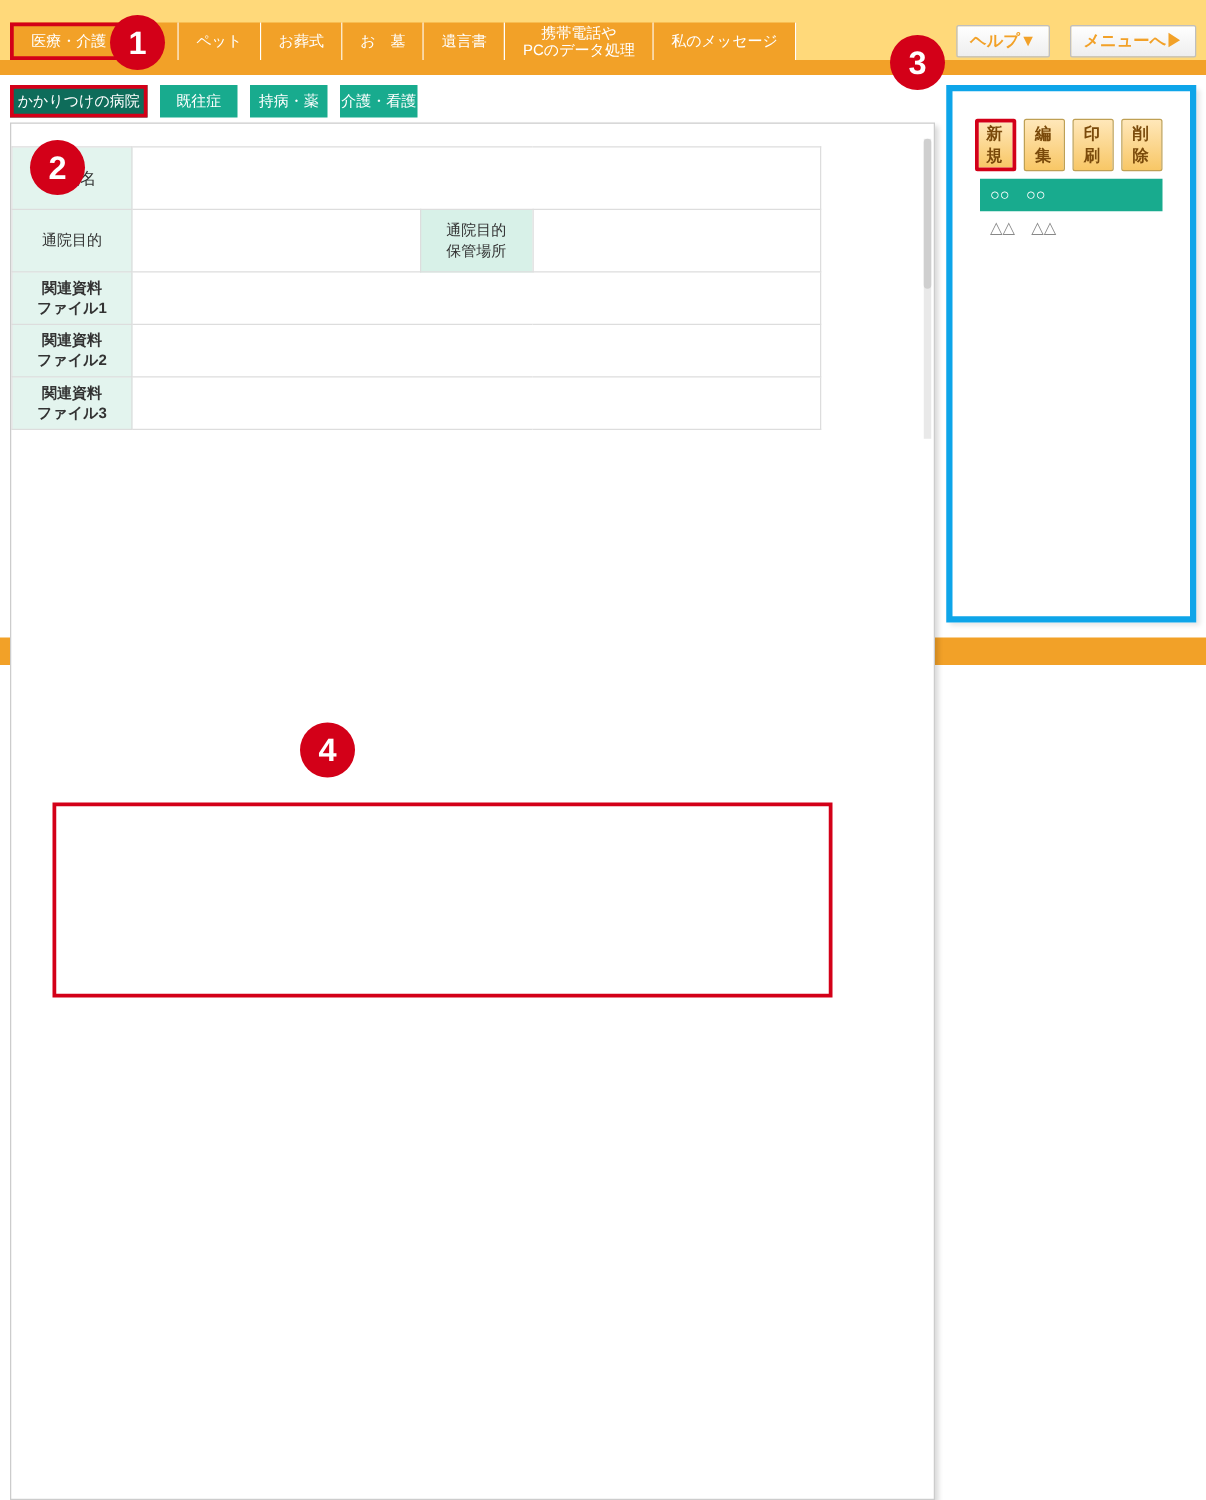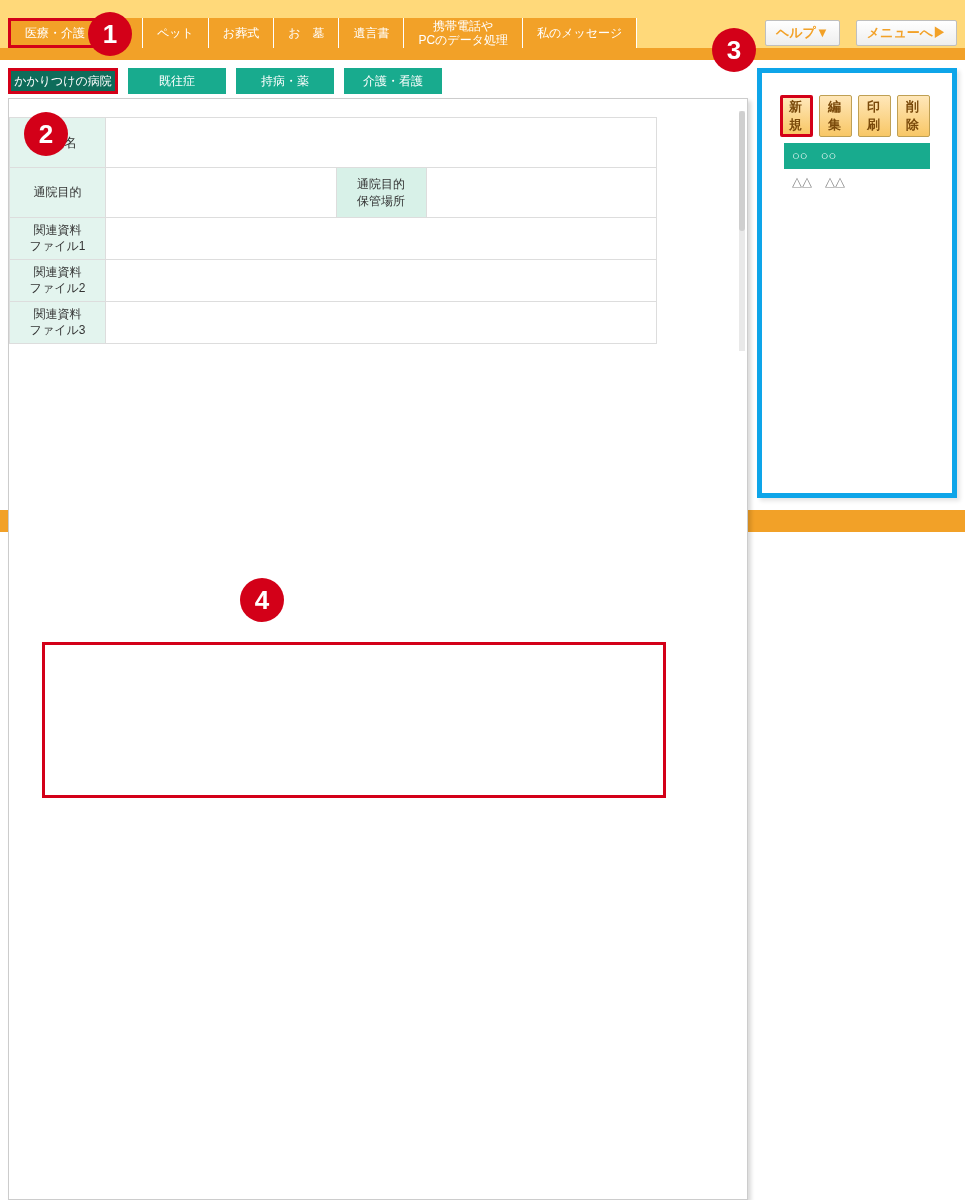--- a/index.html
+++ b/index.html
@@ -16,35 +16,35 @@
     }
     .topbar-tab.active { border: 3px solid #d30018; }
     .topbar-right { position: absolute; right: 8px; top: 20px; display: flex; gap: 16px; }
     .hbtn {
       background: linear-gradient(#fff,#eee); border: 1px solid #bfbfbf; color: #f2a128;
       font-weight: bold; font-size: 13px; padding: 3px 10px; cursor: pointer; border-radius: 2px;
     }
 
     .subbar { display: flex; gap: 10px; margin: 8px 0 0 8px; }
     .subtab {
-      width: 98px; height: 26px; background: #18ab8e; color: #fff; font-size: 12px;
+      width: 62px; height: 26px; background: #18ab8e; color: #fff; font-size: 12px;
       display: flex; align-items: center; justify-content: center; cursor: pointer;
     }
     .subtab.active { background: #0e6c5a; border: 3px solid #d30018; width: 110px; }
 
     .mainarea { position: absolute; left: 8px; top: 98px; right: 8px; bottom: 0; display: flex; }
     .formwrap { width: 740px; background: #fff; border: 1px solid #ccc; position: relative; box-shadow: 3px 3px 4px rgba(0,0,0,0.15); }
     .ftable { width: 648px; border-collapse: collapse; }
     .ftable td { border: 1px solid #ddd; font-size: 13px; color: #333; }
     .lab { background: #e3f4ee; width: 96px; height: 50px; text-align: center; vertical-align: middle; color: #086652; }
     .lab.small { font-size: 12px; }
     .lab.mid { width: 90px; background: #d8f1e8; }
     .memo-row .lab { height: 670px; }
     .memo-box { position: relative; }
-    .file-row .lab { height: 42px; font-size: 12px; line-height: 1.3; white-space: pre-line; }
+    .file-row .lab { height: 42px; font-size: 12px; line-height: 1.3; white-space: pre-line; font-weight: bold; }
     .file-row td:last-child { }
 
     .sidepanel {
       position: absolute; right: 0; top: -30px; width: 200px; height: 430px;
       border: 5px solid #0ea5e9; background: #fff; padding: 22px; box-shadow: 3px 3px 4px rgba(0,0,0,0.1);
     }
     .side-btnrow { display: flex; gap: 6px; margin-bottom: 6px; justify-content: flex-end; }
     .sbtn {
       background: linear-gradient(#ffe7b9,#f8c766); border: 1px solid #bfa054; color: #7a4a0b;
       font-weight: bold; font-size: 13px; padding: 2px 8px; cursor: pointer; border-radius: 2px; letter-spacing: 2px;

